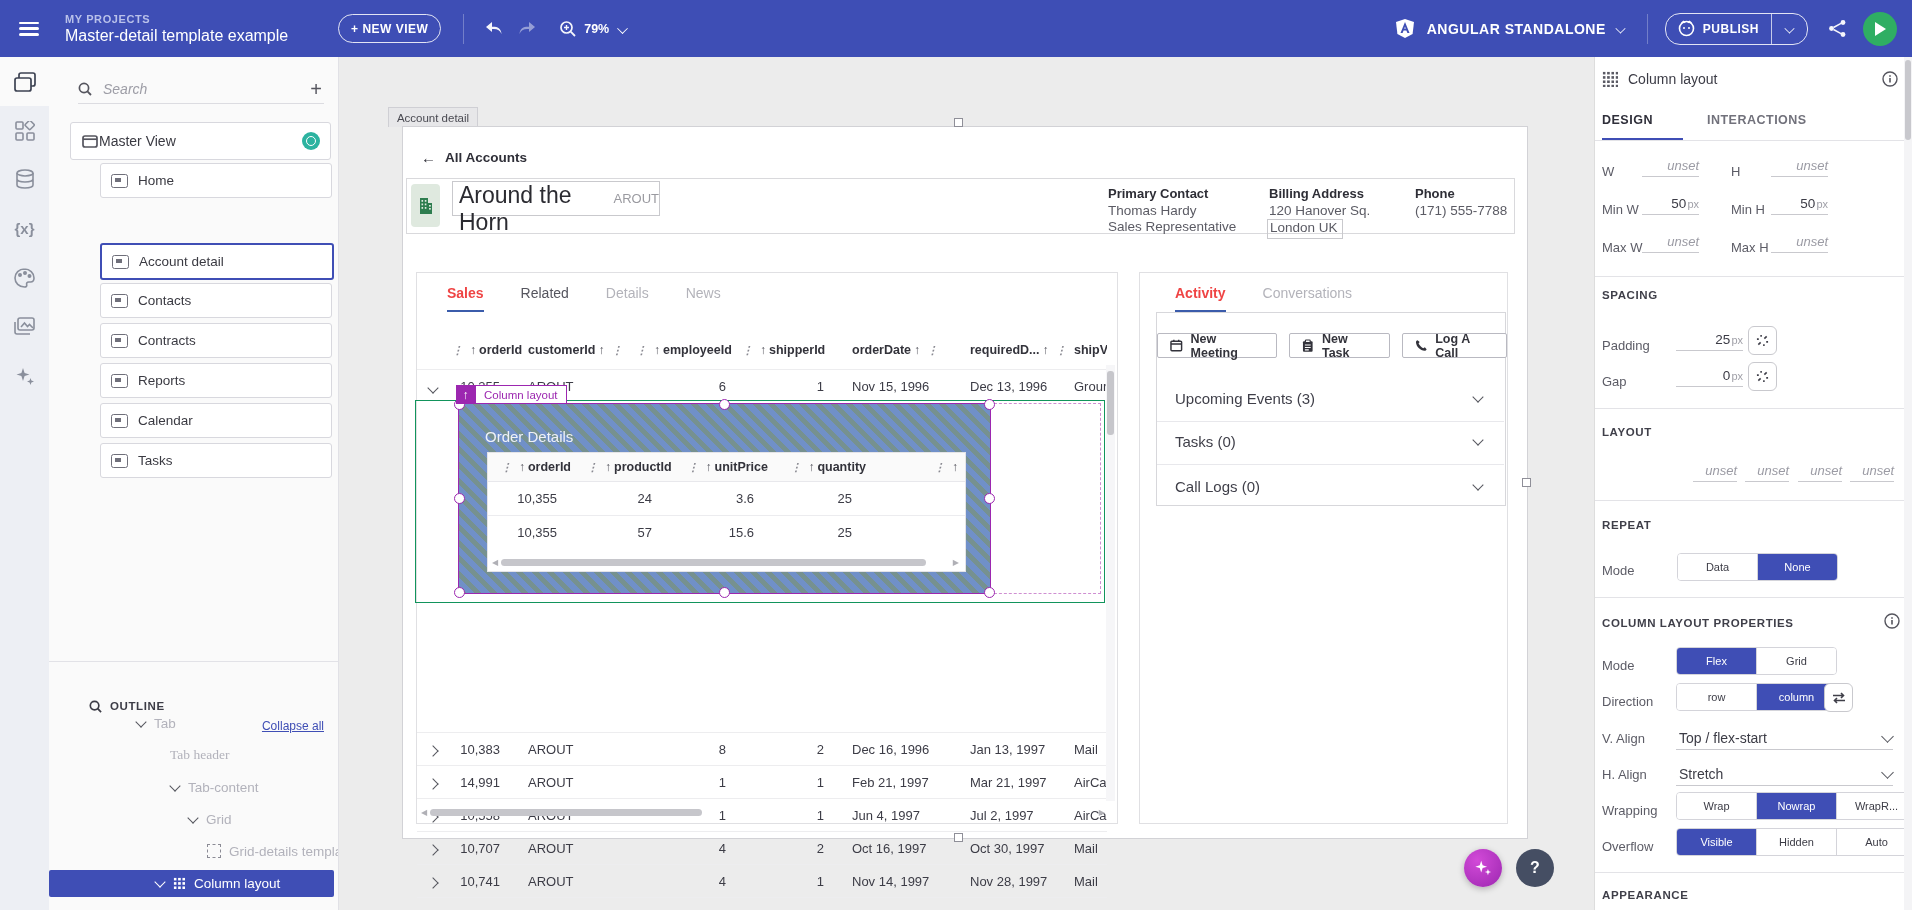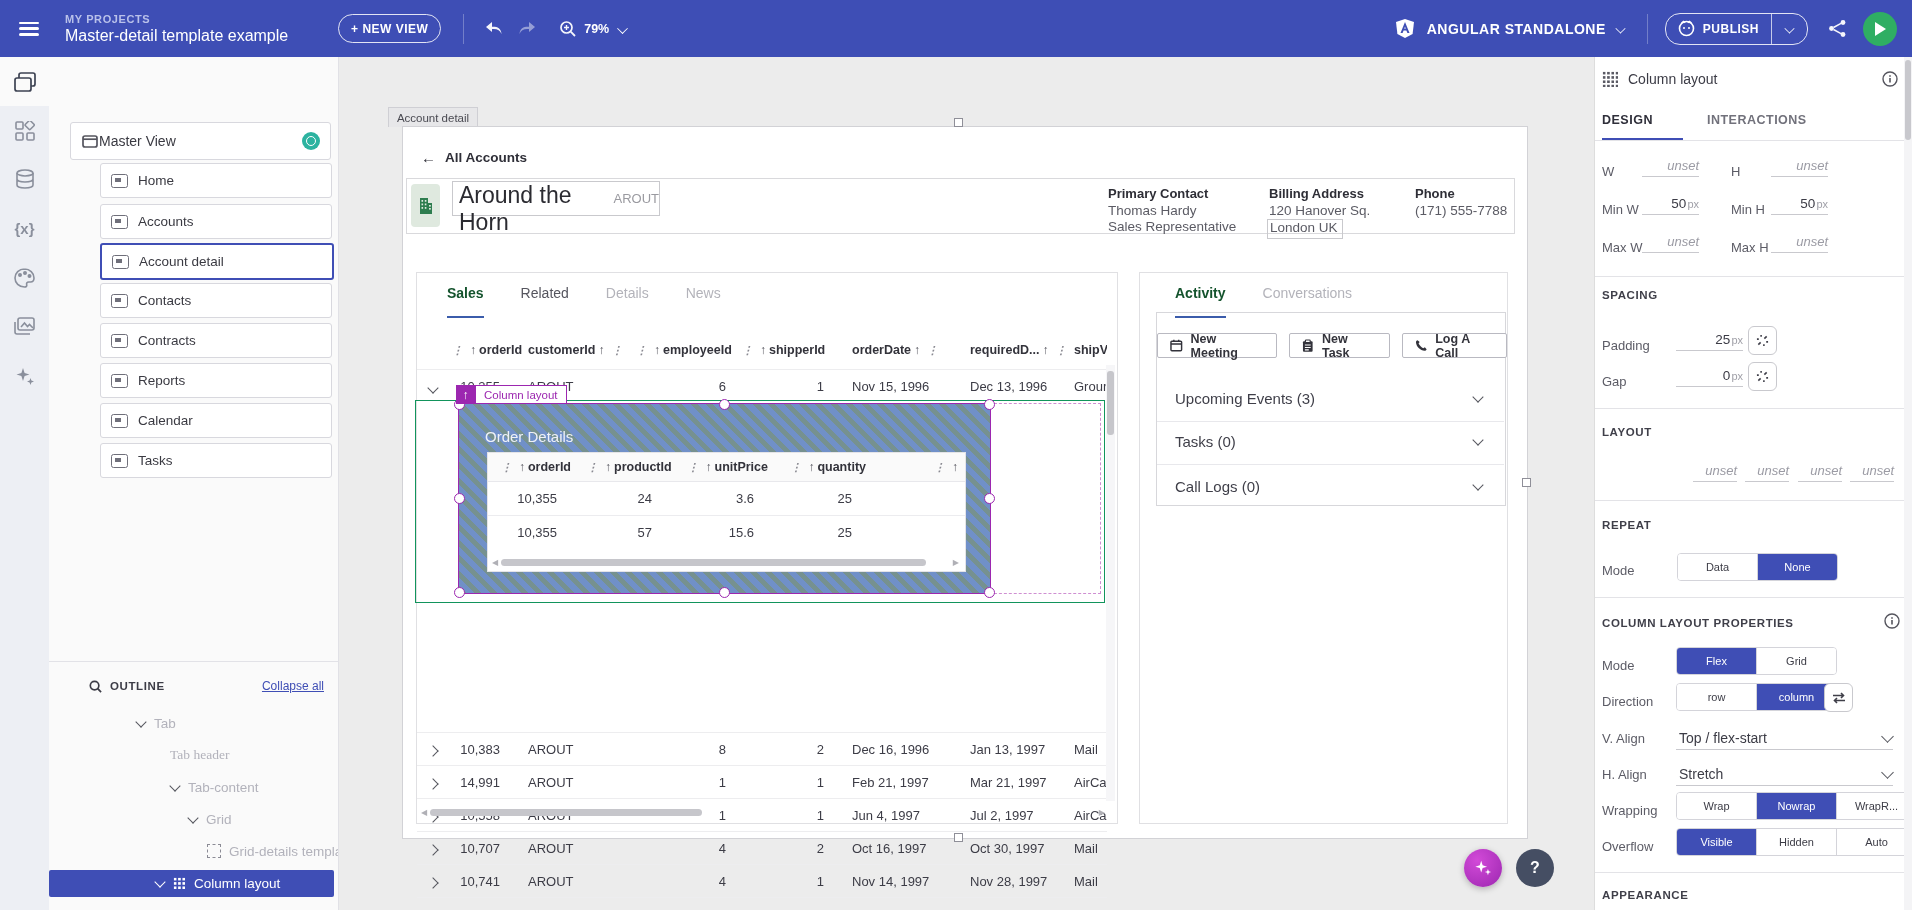--- a/index.html
+++ b/index.html
@@ -39,21 +39,21 @@
   .badge-teal i{display:block;width:8px;height:8px;border:1.6px solid #fff;border-radius:50%;}
   .pg-item{position:absolute;left:51px;width:230px;height:33px;background:#fff;border:1px solid #d8d8de;border-radius:3px;display:flex;align-items:center;cursor:pointer;}
   .pg-item.sel{border:2px solid #3f4eb5;}
   .pg-item .lbl{font-size:13.5px;color:#3a3a42;margin-left:10px;}
   .win-ico{width:15px;height:12px;border:1.5px solid #6f6f7a;border-radius:2.5px;margin-left:10px;position:relative;flex:none;}
   .win-ico i{position:absolute;left:2.5px;top:3px;width:6px;height:4px;background:#6f6f7a;}
   
   .outline-sep{position:absolute;left:0;right:0;top:604px;border-top:1px solid #e2e2e7;}
   .outline-head{position:absolute;left:40px;top:622px;right:14px;display:flex;align-items:center;}
   .outline-title{font-size:11.5px;font-weight:bold;letter-spacing:.6px;color:#3c3c46;margin-left:8px;flex:1;}
-  .collapse-link{font-size:12px;color:#3f4eb5;text-decoration:underline;cursor:pointer;}
+  .collapse-link{font-size:12px;color:#3f4eb5;text-decoration:underline;cursor:pointer;margin-top:40px;}
   .tree-row{position:absolute;height:26px;display:flex;align-items:center;font-size:13.5px;color:#b2b2bb;cursor:pointer;}
   .tree-row .chev{margin-right:9px;}
   .tree-sel{position:absolute;left:0;right:4px;height:27px;background:#3f4eb5;border-radius:2px;display:flex;align-items:center;color:#fff;font-size:13.5px;cursor:pointer;}
   .chev{width:7px;height:7px;border-right:1.6px solid #55565e;border-bottom:1.6px solid #55565e;display:inline-block;flex:none;}
   .chev.down{transform:rotate(45deg);margin-top:-3px;}
   .chev.right{transform:rotate(-45deg);}
   .chev.white{border-color:#fff;}
   .dashed-sq{width:12px;height:12px;border:1.4px dashed #8b8b95;flex:none;margin-right:8px;}
   .grid-sq{width:13px;height:13px;flex:none;margin-right:8px;
     background:radial-gradient(circle, currentColor 1.3px, transparent 1.5px);
@@ -72,21 +72,21 @@
   .acct-namebox{position:absolute;left:45px;top:2px;width:200px;height:33px;border:1px solid #c9c9cd;display:flex;align-items:baseline;padding-left:6px;}
   .acct-name{font-size:23px;color:#2b2b31;}
   .acct-code{font-size:13px;color:#9a9aa0;margin-left:8px;}
   .info-col{position:absolute;top:7px;font-size:13.5px;color:#5b5b64;line-height:16.5px;}
   .info-col b{display:block;font-size:13px;color:#2e2e36;}
   .ukbox{border:1px solid #c9c9cd;padding:0 4px 1px 2px;display:inline-block;margin-left:-2px;}
 
   .card{position:absolute;background:#fff;border:1px solid #e0e0e3;}
   .ctabs{position:absolute;top:12px;display:flex;font-size:14px;}
   .ctabs .t{margin-right:37px;cursor:pointer;}
-  .t.on{color:#14532d;font-weight:bold;border-bottom:2.5px solid #3b5cab;padding-bottom:15px;}
+  .t.on{color:#ef4444;font-weight:bold;border-bottom:2.5px solid #3b5cab;padding-bottom:9px;}
   .t.mid{color:#55555e;}
   .t.off{color:#b3b3ba;}
 
   .ogrid{display:grid;grid-template-columns:31px 64px 120px 106px 98px 118px 112px 1fr;align-items:center;}
   .oh{font-size:12.5px;font-weight:bold;color:#33333b;}
   .oc{font-size:13px;color:#3c3c46;white-space:nowrap;overflow:hidden;}
   .ra{text-align:right;padding-right:12px;}
   .la{padding-left:16px;}
   .ic-kebab::before{content:"\22EE";color:#8a8a92;font-size:11px;margin:0 4px;}
   .ic-up::before{content:"\2191";color:#55555e;font-size:12px;margin:0 3px;}
@@ -257,43 +257,45 @@
     </div>
     <div class="rail-item">
       <svg width="20" height="20" viewBox="0 0 20 20" fill="#8a8f9c">
           <path d="M8 2 L9.6 7 14.5 8.5 9.6 10 8 15 6.4 10 1.5 8.5 6.4 7 Z"></path>
           <path d="M15.5 12 l.9 2.6 2.6.9 -2.6.9 -.9 2.6 -.9-2.6 -2.6-.9 2.6-.9 Z"></path>
         </svg>
     </div>
   </div>
 
   <div class="lpanel">
+    <div class="search-row">
+      <svg width="14" height="14" viewBox="0 0 14 14">
+          <circle cx="6" cy="6" r="4.6" fill="none" stroke="#55555e" stroke-width="1.7"></circle>
+          <path d="M9.4 9.4 L13 13" stroke="#55555e" stroke-width="1.8"></path>
+        </svg>
+      <input type="text" placeholder="Search" style="">
+      <span class="plus-btn">+</span>
+    </div>
 
     <div class="mview">
       <svg style="margin-left:11px;" width="16" height="13" viewBox="0 0 16 13">
           <rect x="1" y="1" width="14" height="11" rx="2" fill="none" stroke="#55555e" stroke-width="1.7"></rect>
           <path d="M1 4.2 h14" stroke="#55555e" stroke-width="1.7"></path>
         </svg>
       <span class="mview-label">Master View</span>
       <span class="badge-teal">
           <i></i>
         </span>
     </div>
 
     <div class="pg-item" style="top:106px;">
         <span class="win-ico">
           <i></i>
         </span>
         <span class="lbl">Home</span>
-      </div>
-    <div class="pg-item" style="top:147px;">
-        <span class="win-ico">
-          <i></i>
-        </span>
-        <span class="lbl">Accounts</span>
       </div>
     <div class="pg-item sel" style="top:186px;">
         <span class="win-ico">
           <i></i>
         </span>
         <span class="lbl">Account detail</span>
       </div>
     <div class="pg-item" style="top:226px;">
         <span class="win-ico">
           <i></i>

